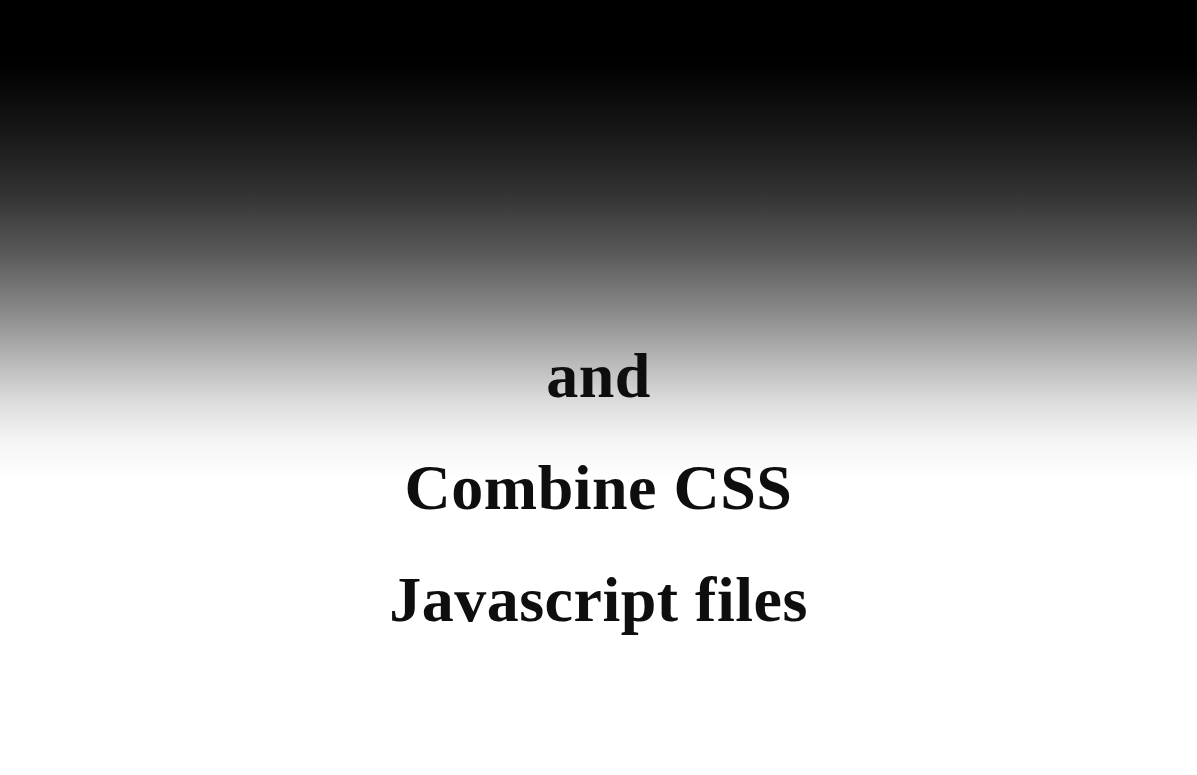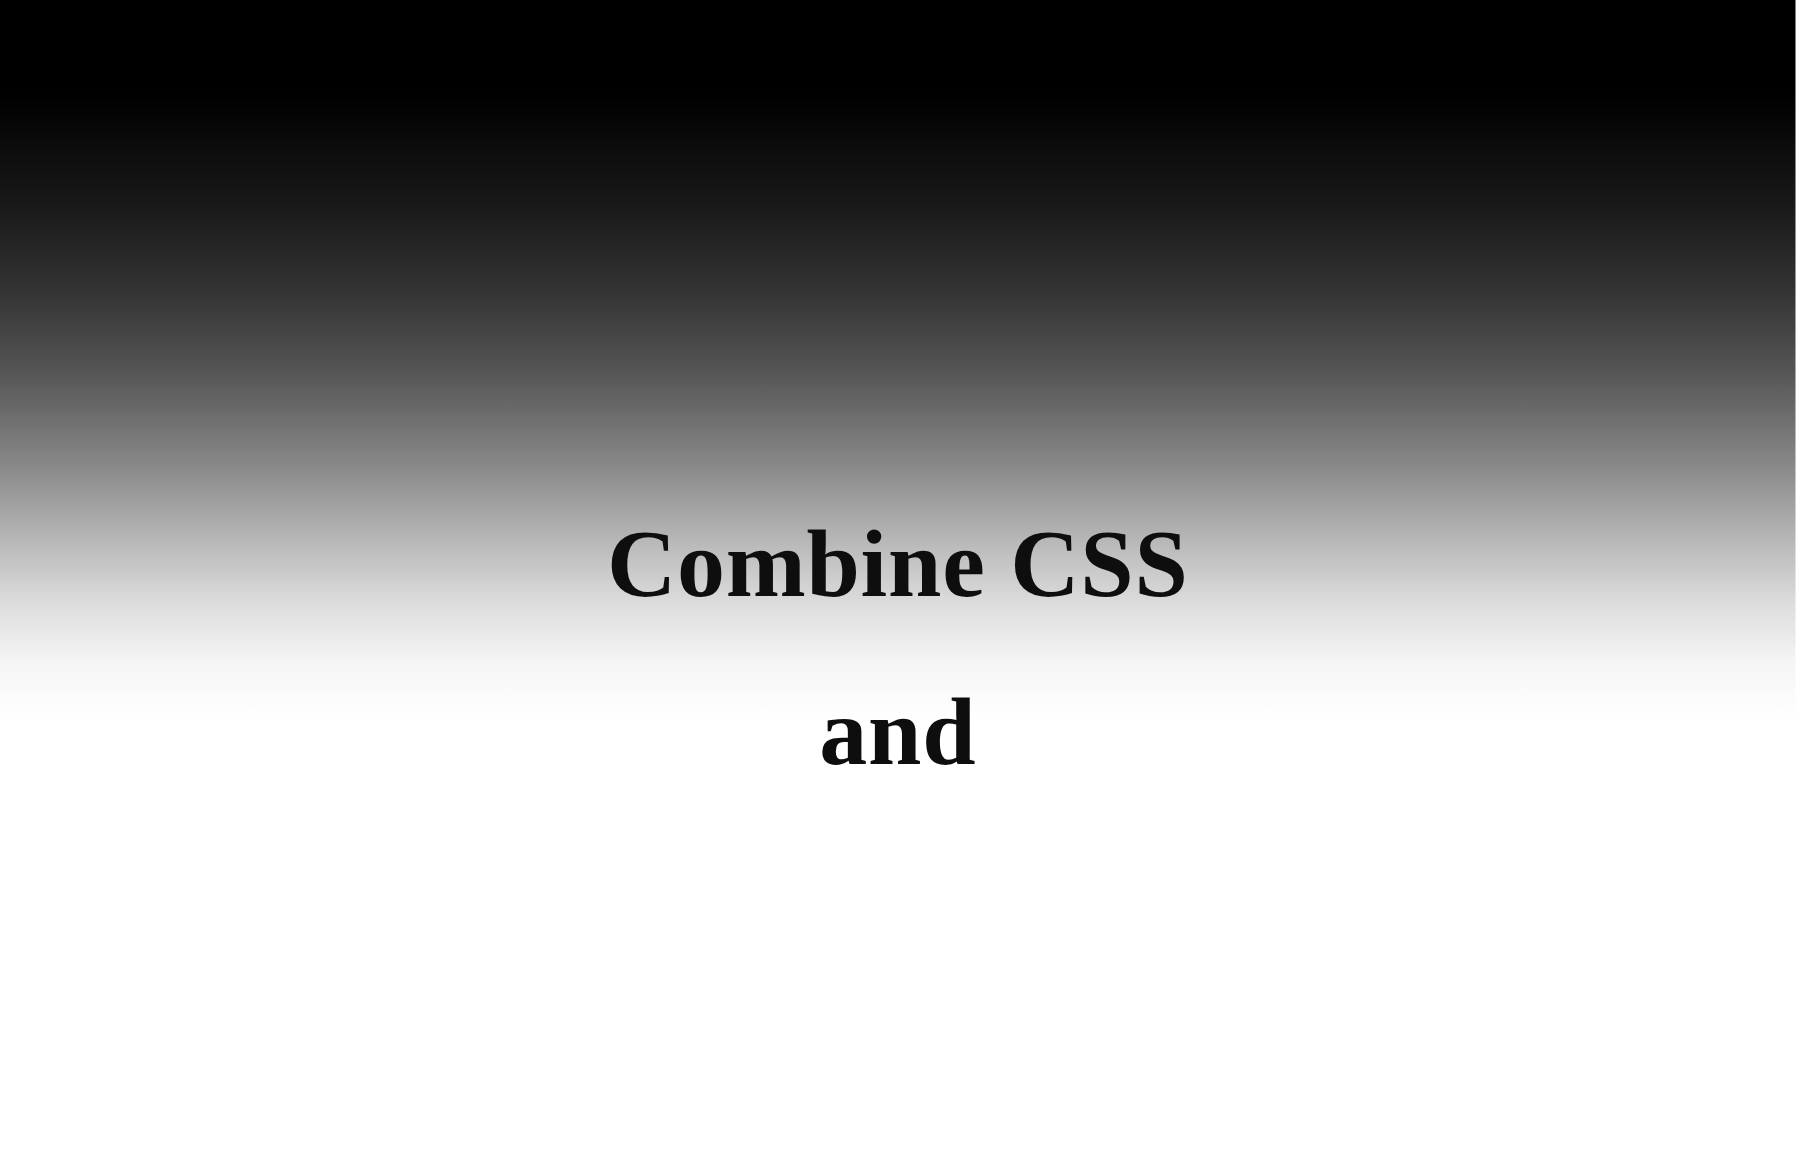--- a/index.html
+++ b/index.html
@@ -28,15 +28,16 @@
       letter-spacing: 0.5px;
     }
     .heading span {
       display: block;
     }
   </style>
 </head>
 <body>
 
 <div class="heading">
+  <span>and</span>
   <span>Combine CSS</span>
-  <span>and</span>
+  <span>Javascript files</span>
 </div>
 
 </body></html>

